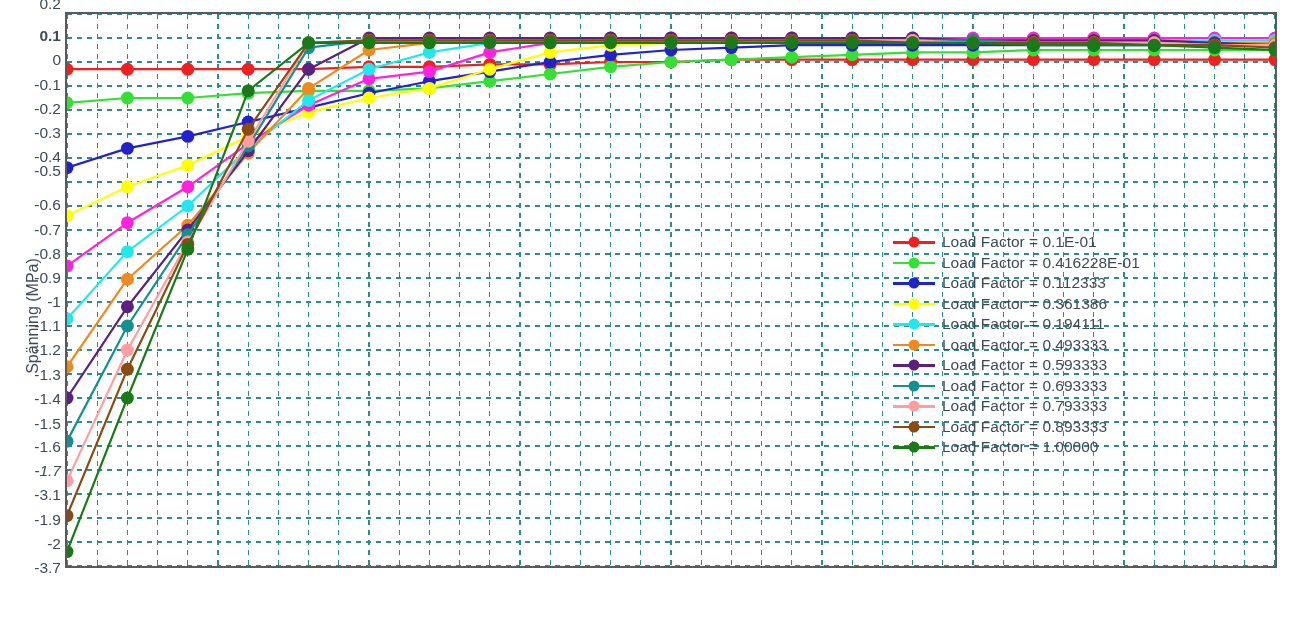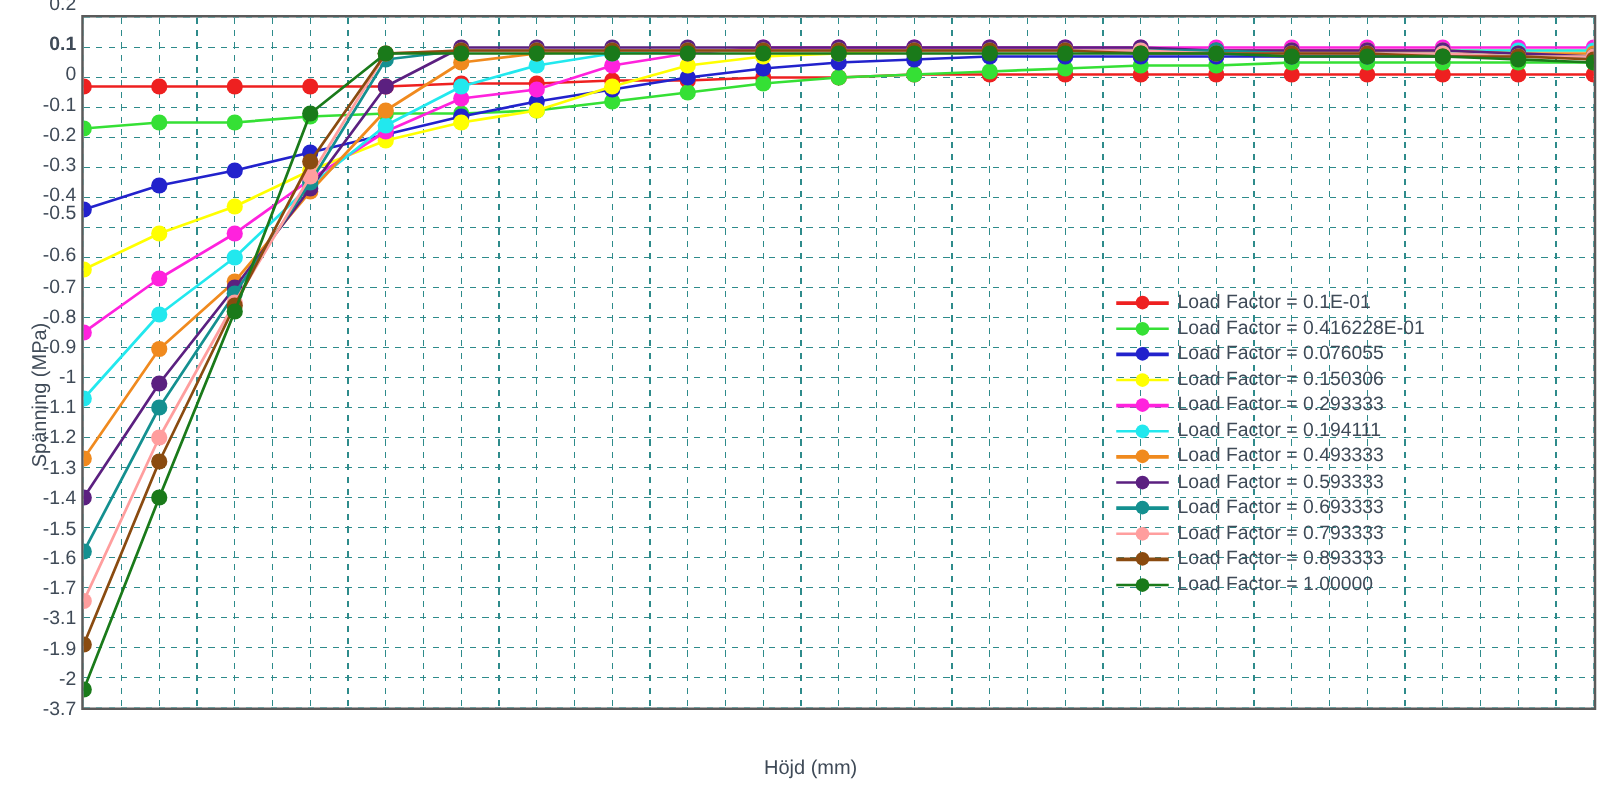--- a/index.html
+++ b/index.html
@@ -32,21 +32,20 @@
   .legdot{position:absolute;left:50%;top:50%;width:11px;height:11px;
           border-radius:50%;transform:translate(-50%,-50%);}
   .legtxt{font-size:15.5px;color:#3f4a57;margin-left:7px;white-space:nowrap;}
 </style>
 </head>
 <body>
 
 <div id="root">
 
   <div id="ylabel">Spänning (MPa)</div>
-  <div id="xlabel">Höjd (mm)</div>
 
   <div id="yticks-container">
       <div class="ytick" style="top: 4px; text-align: right;">0.2</div>
       <div class="ytick" style="top: 36.1739px; font-weight: bold;">0.1</div>
       <div class="ytick" style="top: 60.3478px;">0</div>
       <div class="ytick" style="top: 84.5217px;">-0.1</div>
       <div class="ytick" style="top: 108.696px;">-0.2</div>
       <div class="ytick" style="top: 132.87px;">-0.3</div>
       <div class="ytick" style="top: 157.043px; padding-left: 36px;">-0.4</div>
       <div class="ytick" style="top: 171px; padding-left: 48px;">-0.5</div>
@@ -54,21 +53,21 @@
       <div class="ytick" style="top: 229.565px;">-0.7</div>
       <div class="ytick" style="top: 253.739px;">-0.8</div>
       <div class="ytick" style="top: 277.913px;">-0.9</div>
       <div class="ytick" style="top: 302.087px;">-1</div>
       <div class="ytick" style="top: 326.261px;">-1.1</div>
       <div class="ytick" style="top: 350.435px;">-1.2</div>
       <div class="ytick" style="top: 374.609px;">-1.3</div>
       <div class="ytick" style="top: 398.783px;">-1.4</div>
       <div class="ytick" style="top: 424px;">-1.5</div>
       <div class="ytick" style="top: 447.13px;">-1.6</div>
-      <div class="ytick" style="top: 471.304px;">-1.7</div>
+      <div class="ytick" style="top: 471.304px; font-style: italic;">-1.7</div>
       <div class="ytick" style="top: 495.478px;">-3.1</div>
       <div class="ytick" style="top: 519.652px;">-1.9</div>
       <div class="ytick" style="top: 543.826px;">-2</div>
       <div class="ytick" style="top: 568px;">-3.7</div>
     </div>
   <div id="xticks-container">
       <div class="xtickwrap" style="left: 65px;"></div>
       <div class="xtickwrap" style="left: 95.3px;"></div>
       <div class="xtickwrap" style="left: 125.6px;"></div>
       <div class="xtickwrap" style="left: 155.9px;"></div>
@@ -481,33 +480,27 @@
       <div class="legrow">
         <div class="legline" style="background: rgb(53, 224, 53);">
           <div class="legdot" style="background: rgb(53, 224, 53);"></div>
         </div>
         <div class="legtxt">Load Factor = 0.416228E-01</div>
       </div>
       <div class="legrow">
         <div class="legline" style="background: rgb(34, 34, 204);">
           <div class="legdot" style="background: rgb(34, 34, 204);"></div>
         </div>
-        <div class="legtxt">Load Factor = 0.076055</div>
+        <div class="legtxt">Load Factor = 0.112333</div>
       </div>
       <div class="legrow">
         <div class="legline" style="background: rgb(255, 255, 0);">
           <div class="legdot" style="background: rgb(255, 255, 0);"></div>
         </div>
-        <div class="legtxt">Load Factor = 0.150306</div>
-      </div>
-      <div class="legrow">
-        <div class="legline" style="background: rgb(255, 34, 221);">
-          <div class="legdot" style="background: rgb(255, 34, 221);"></div>
-        </div>
-        <div class="legtxt">Load Factor = 0.293333</div>
+        <div class="legtxt">Load Factor = 0.361386</div>
       </div>
       <div class="legrow">
         <div class="legline" style="background: rgb(34, 232, 238);">
           <div class="legdot" style="background: rgb(34, 232, 238);"></div>
         </div>
         <div class="legtxt">Load Factor = 0.194111</div>
       </div>
       <div class="legrow">
         <div class="legline" style="background: rgb(240, 138, 30);">
           <div class="legdot" style="background: rgb(240, 138, 30);"></div>

